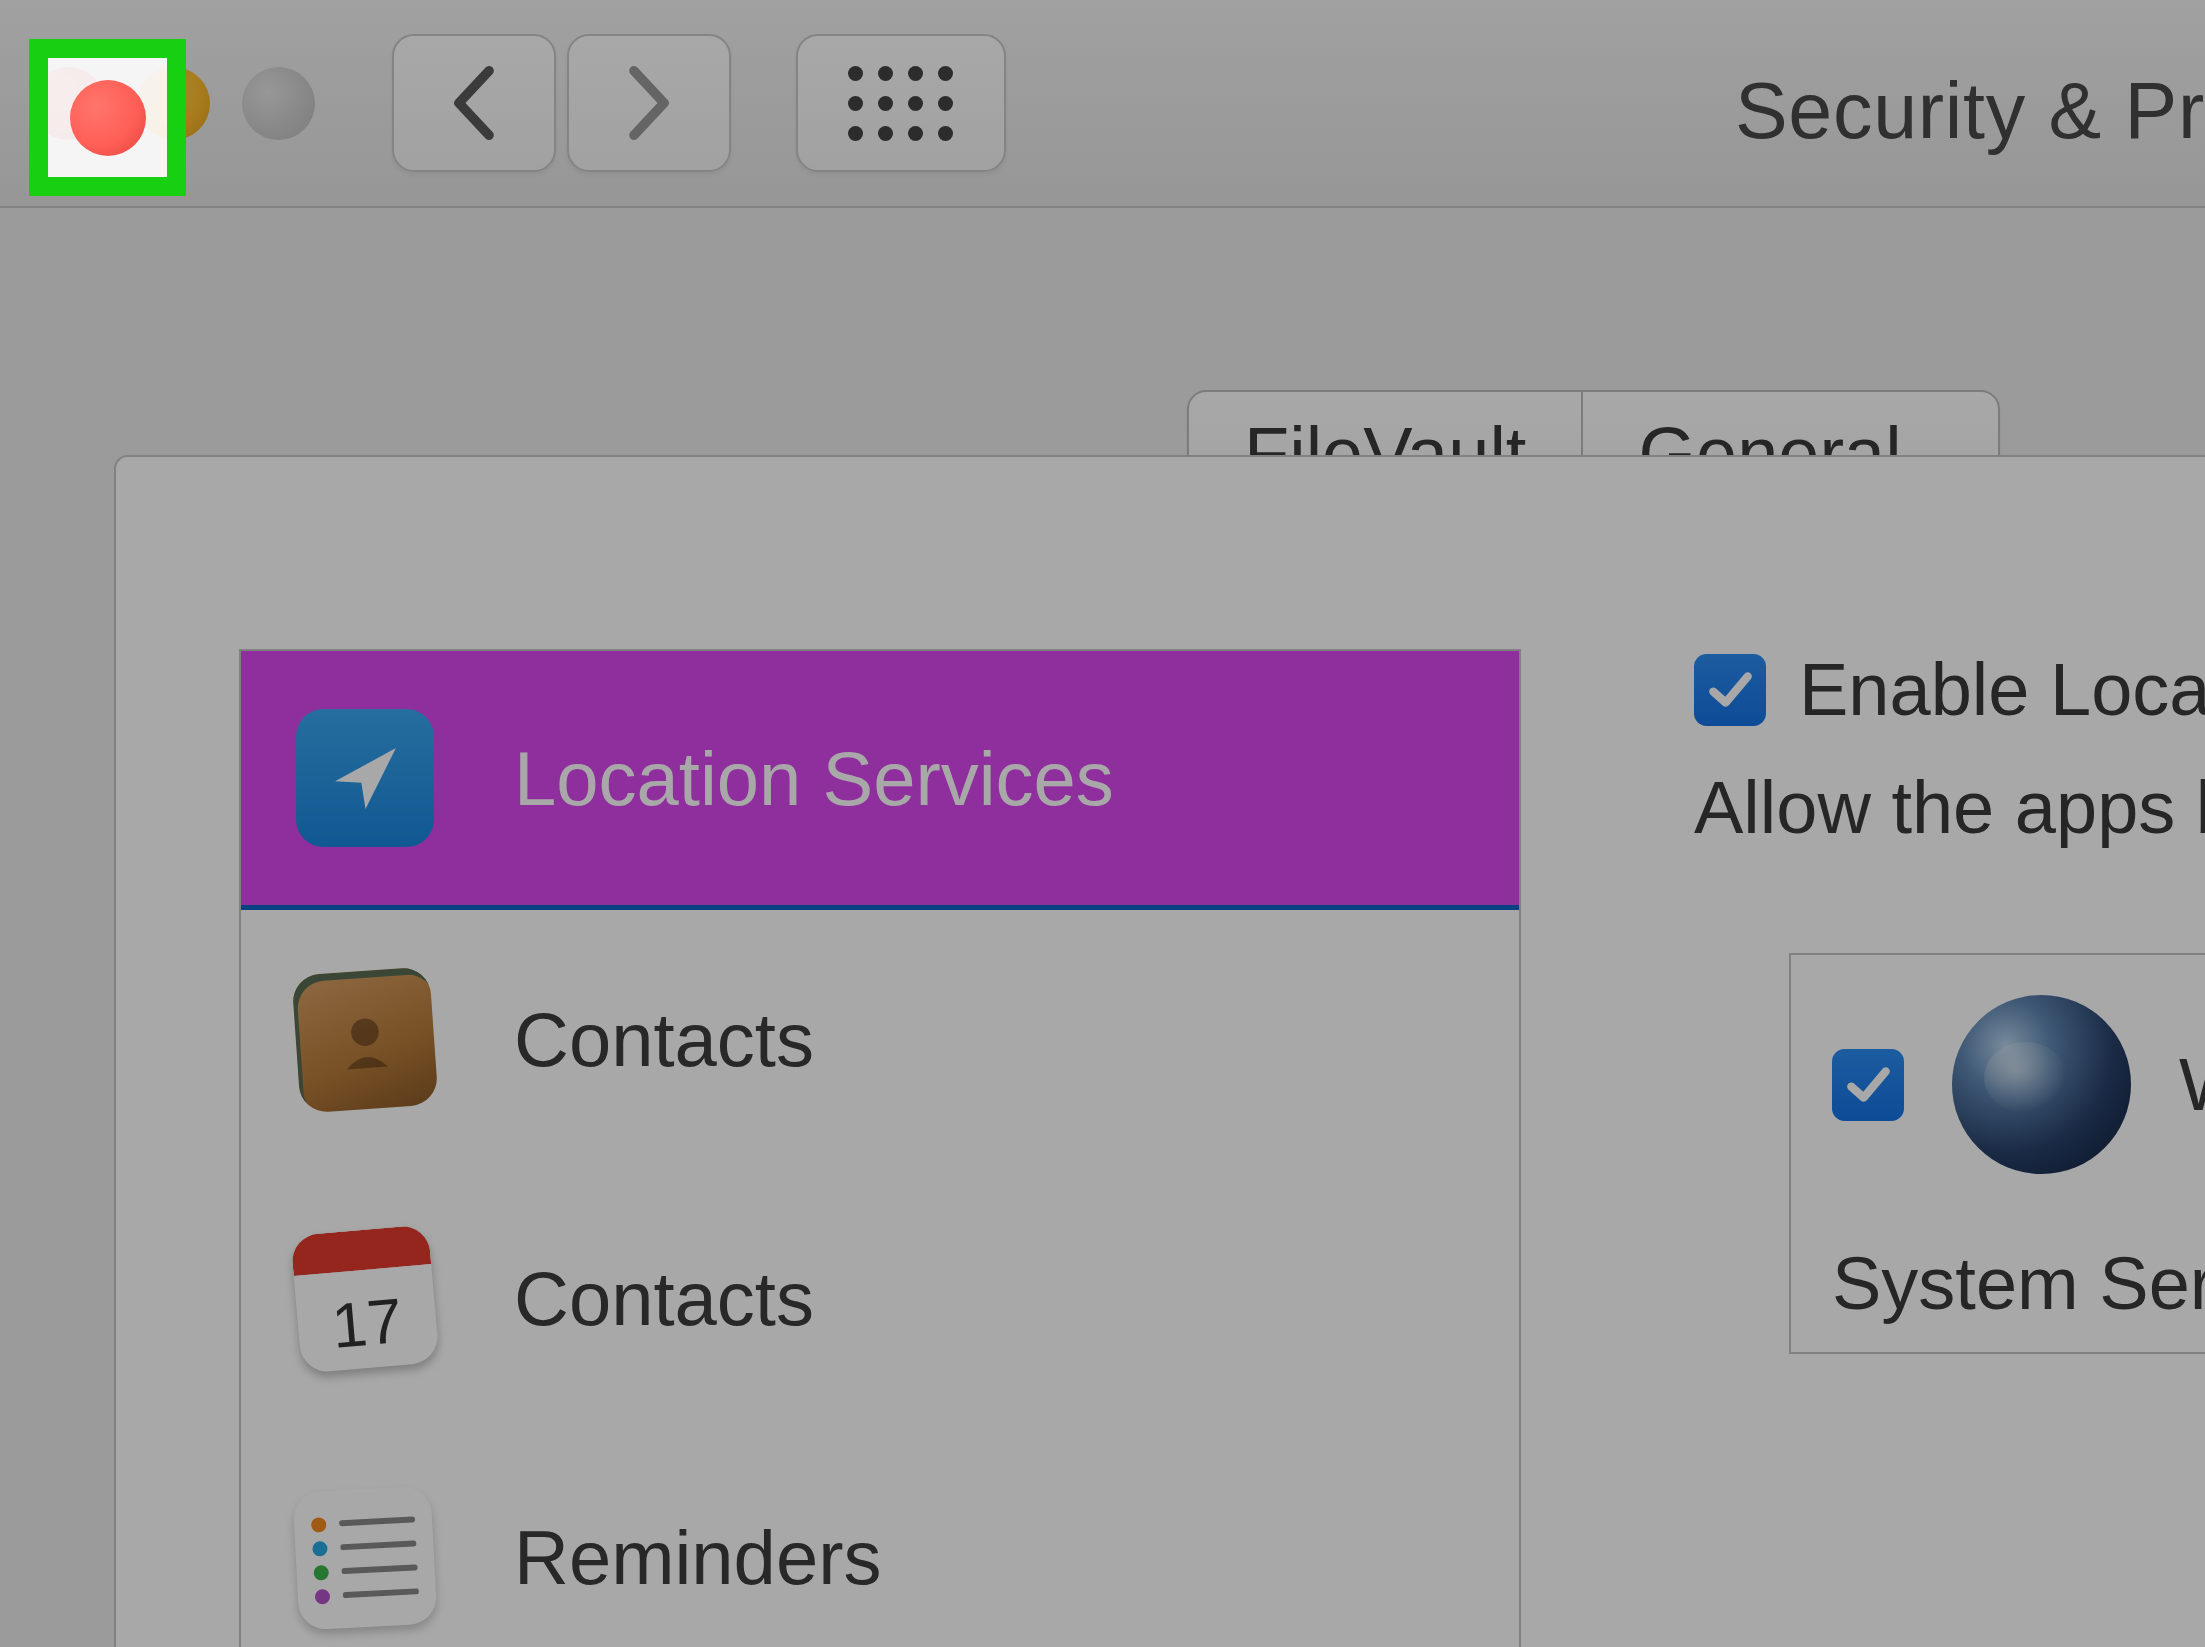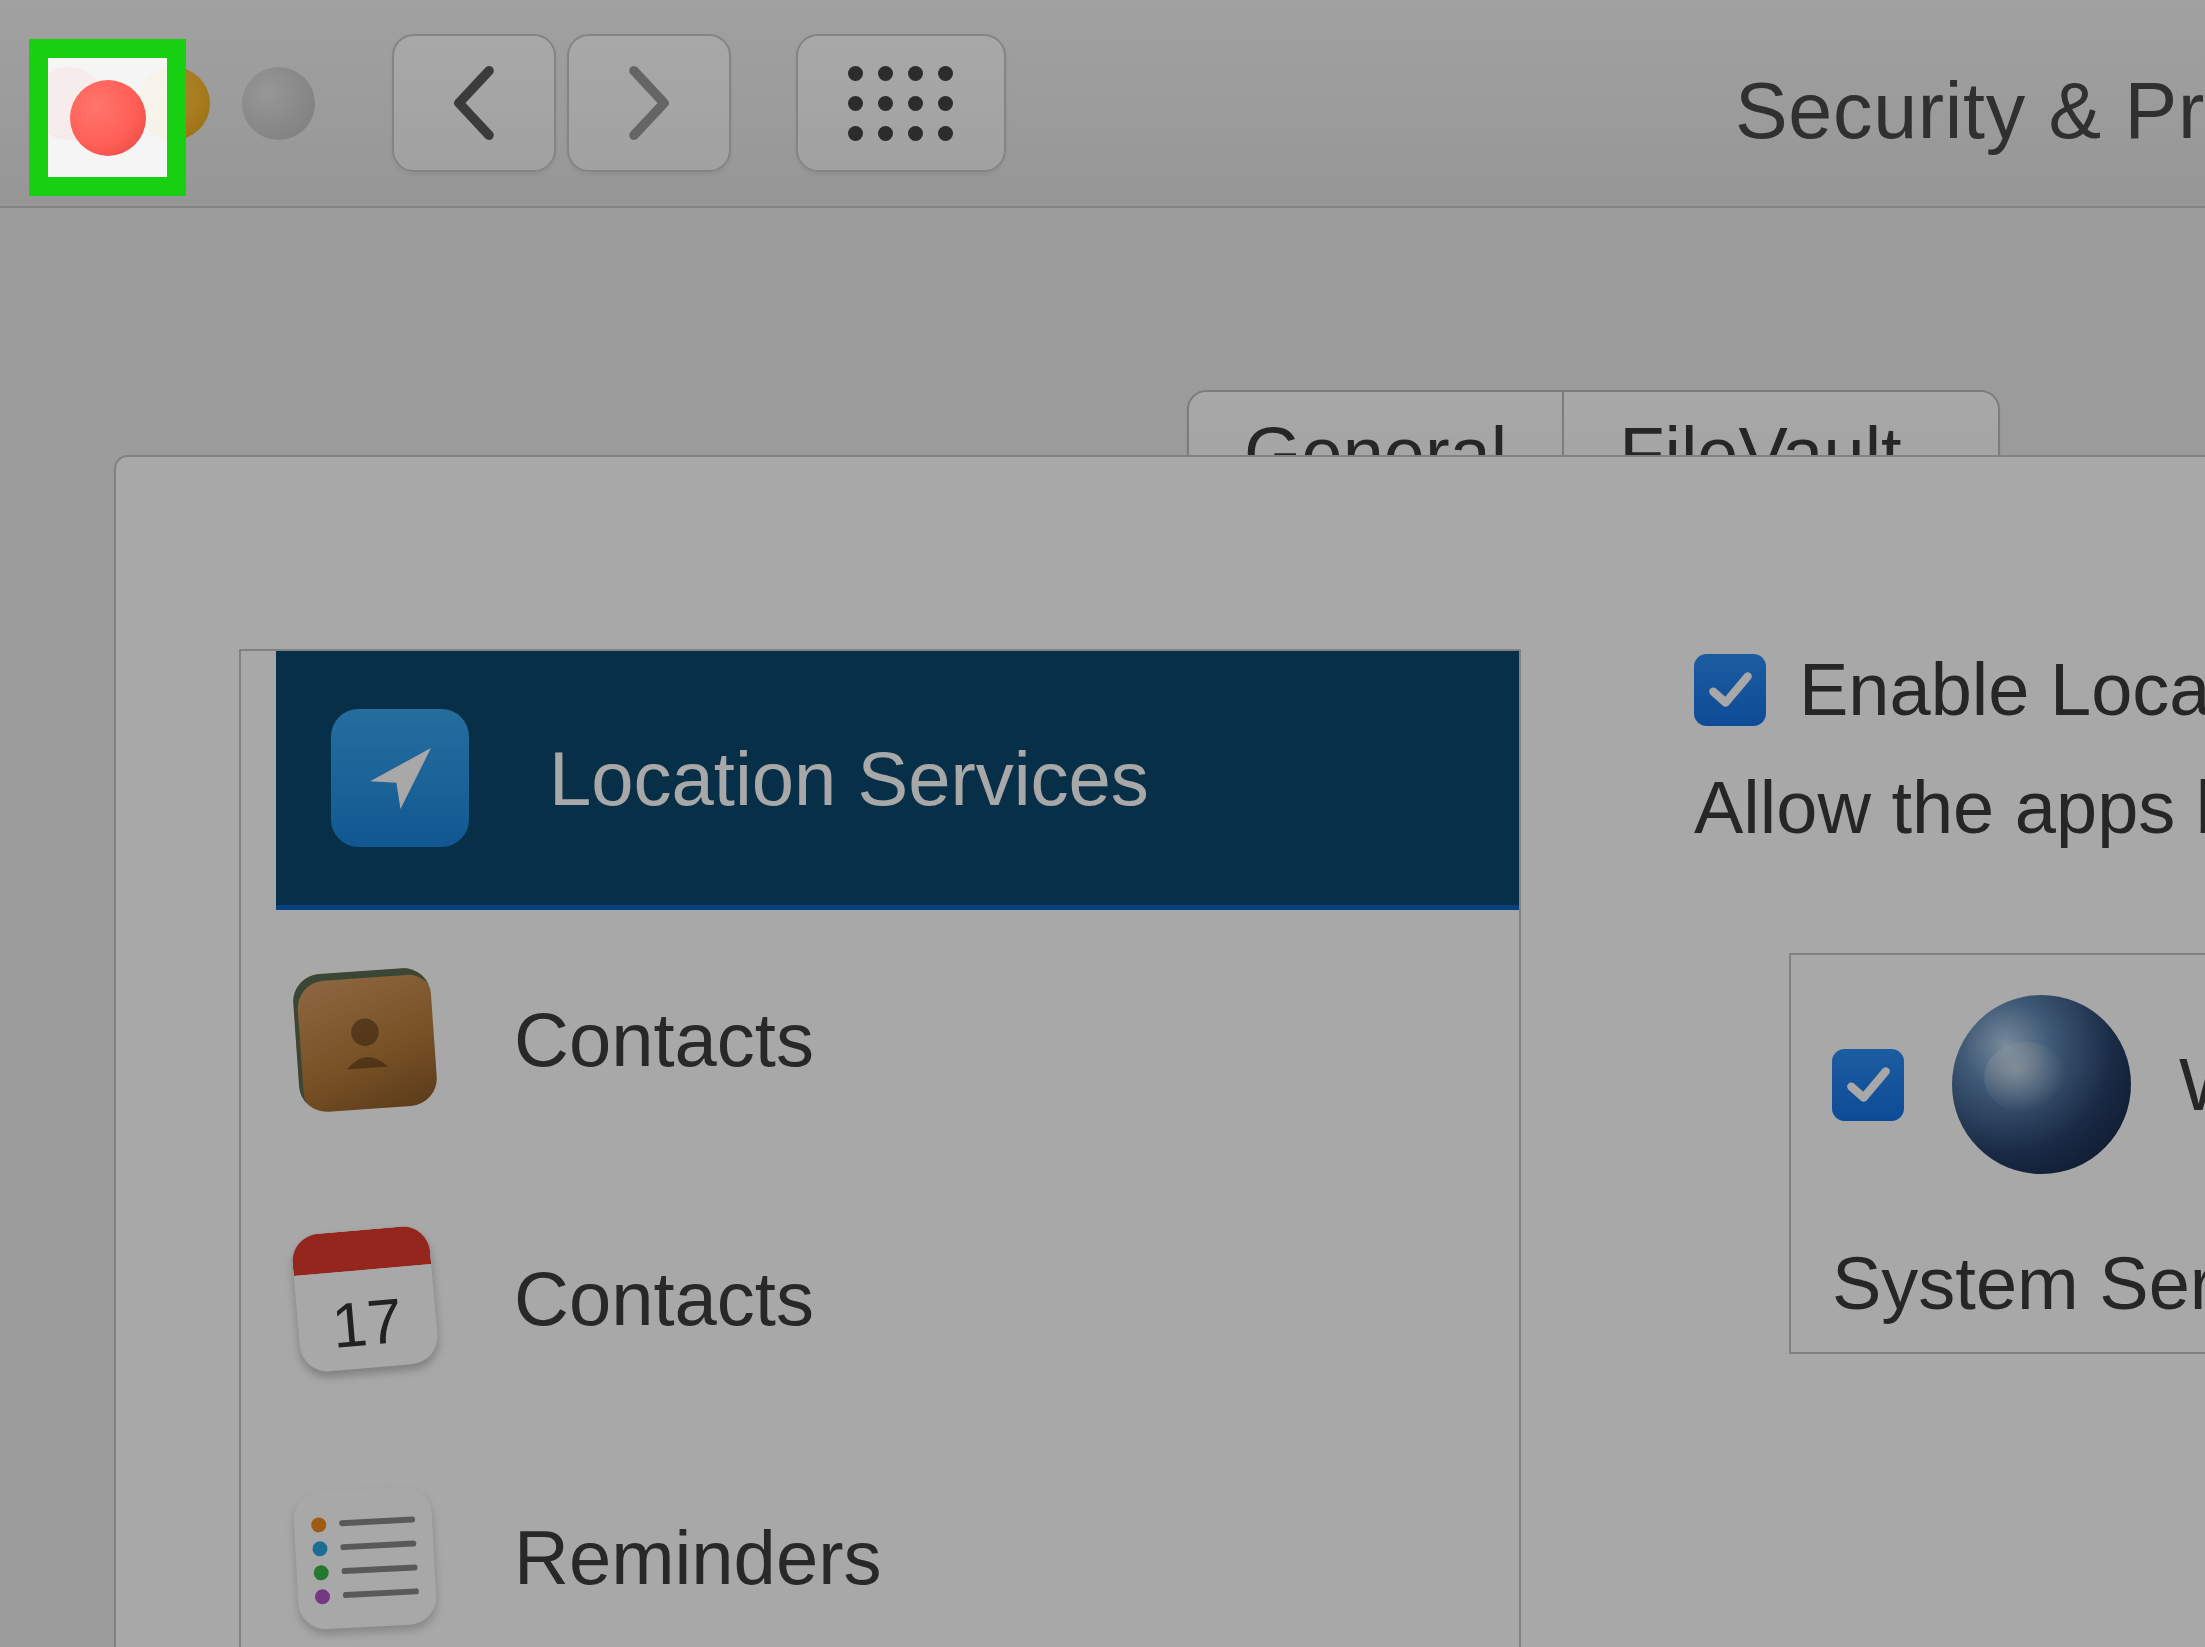--- a/index.html
+++ b/index.html
@@ -96,24 +96,23 @@
   .side-item {
     display: flex;
     align-items: center;
     height: 259px;
     padding-left: 55px;
     font-size: 76px;
     color: #3d3d3d;
     gap: 80px;
   }
   .side-item.selected {
-    background: #0c4a6e;
+    background: #d946ef;
     color: #ffffff;
     border-bottom: 5.5px solid #0d63c6;
-    margin-left: 35px;
   }
   .side-icon {
     width: 138px; height: 138px;
     border-radius: 27.6px;
     display: flex; align-items: center; justify-content: center;
     flex-shrink: 0;
   }
 
   
   .detail-area {
@@ -265,22 +264,22 @@
         <span></span>
         <span></span>
         <span></span>
     </div>
   </div>
 
   <div class="window-title">Security &amp; Pr</div>
 </div>
 
 <div class="tab-segment">
+  <div class="tab">FileVault</div>
   <div class="tab">General</div>
-  <div class="tab">FileVault</div>
 </div>
 
 <div class="content-frame">
 
   <div class="privacy-sidebar">
 
     <div class="side-item selected">
       <div class="side-icon icon-location">
         <svg width="83" height="83" viewBox="0 0 120 120">
           <path d="M16 64 L104 16 L60 104 L54 66 Z" fill="#ffffff"></path>

